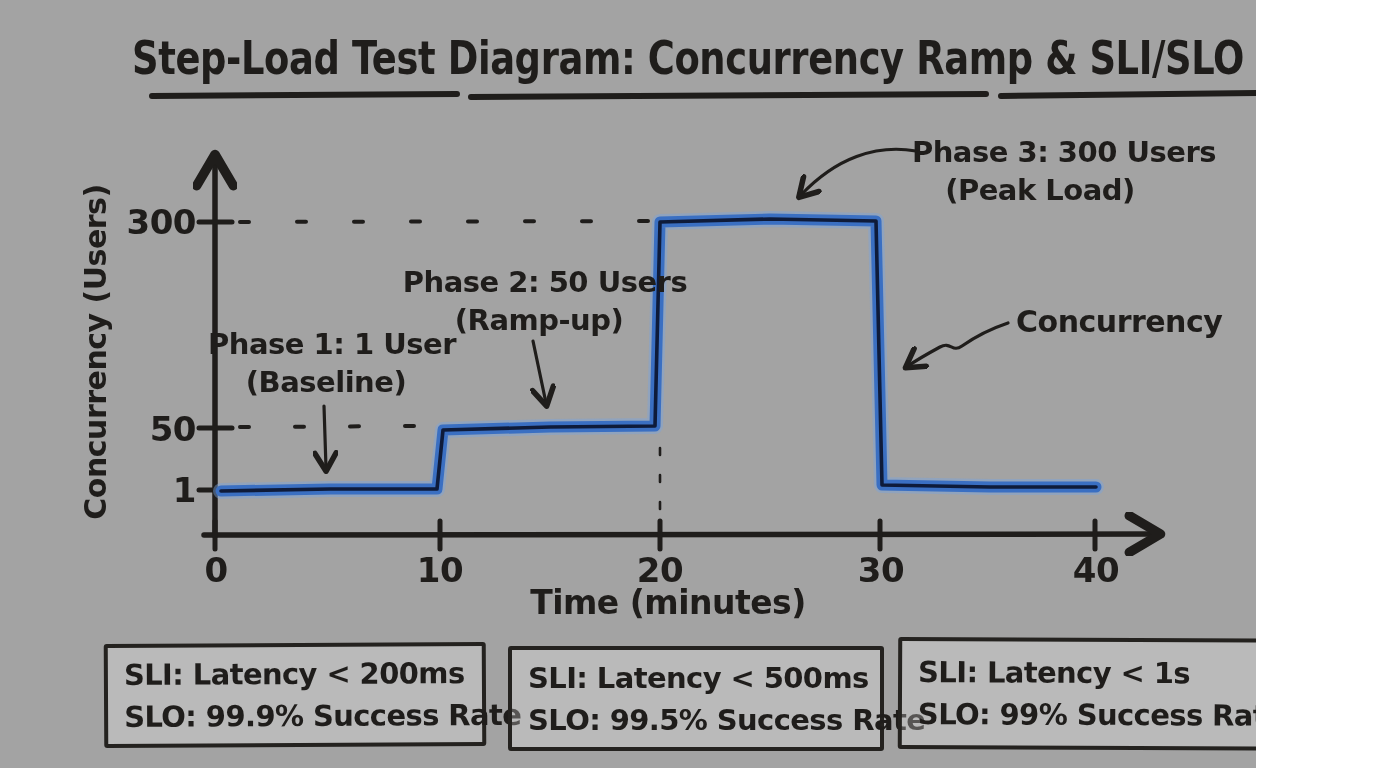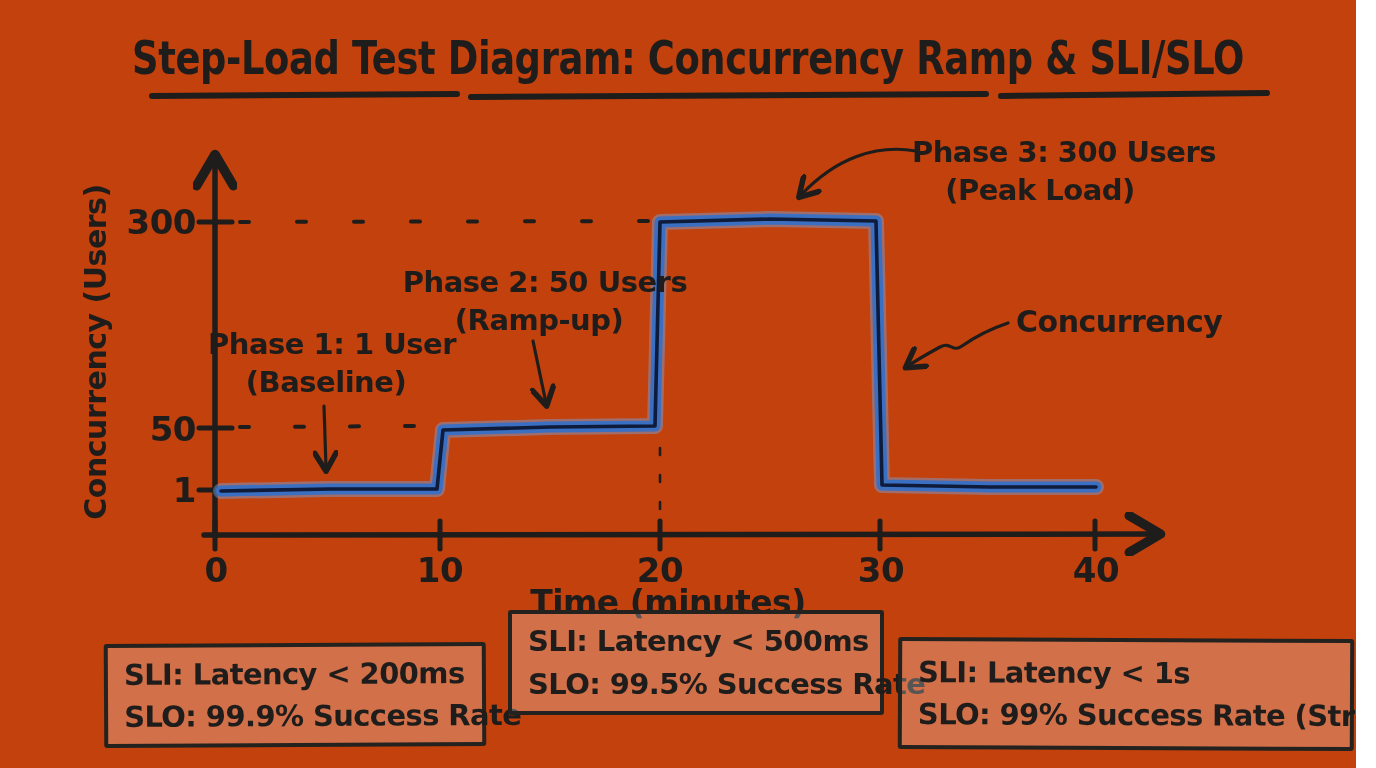--- a/index.html
+++ b/index.html
@@ -1,19 +1,19 @@
 <!DOCTYPE html>
 <html><head>
 <meta charset="utf-8">
 <style>
   html,body{margin:0;padding:0;}
   .board{
     position:relative;
-    width:1356px;height:768px;
-    background:#c2410c;
+    width:1256px;height:768px;
+    background:#a3a3a3;
     font-family:"DejaVu Sans","Liberation Sans",sans-serif;
     color:#1f1d1b;
     overflow:hidden;
   }
   .board svg{display:block;position:absolute;left:0;}
   #header-svg{top:0;}
   #chart-svg{top:110px;}
   .ink{stroke:#1f1d1b;fill:none;stroke-linecap:round;stroke-linejoin:round;}
   text{fill:#1f1d1b;font-weight:bold;letter-spacing:-0.5px;}
   .slo-box{
@@ -117,21 +117,21 @@
     <g>
       <text x="1016" y="332" text-anchor="start" font-size="30">Concurrency</text>
       <path class="ink" d="M1008 323 C 984 331 972 339 962 346 C 952 353 951 341 940 347 C 929 353 918 359 908 366" stroke-width="3.2" marker-end="url(#ah)"></path>
     </g>
   </svg>
 
   <div class="slo-box" style="left:104px;top:643px;width:382px;height:104px;transform:rotate(-0.3deg);">
     <span class="row">SLI: Latency &lt; 200ms</span>
     <span class="row">SLO: 99.9% Success Rate</span>
   </div>
-  <div class="slo-box" style="left:508px;top:610px;width:376px;height:105px;">
+  <div class="slo-box" style="left:508px;top:646px;width:376px;height:105px;justify-content:flex-end;">
     <span class="row">SLI: Latency &lt; 500ms</span>
     <span class="row">SLO: 99.5% Success Rate</span>
   </div>
   <div class="slo-box" style="left:898px;top:638px;width:456px;height:112px;transform:rotate(0.25deg);">
     <span class="row">SLI: Latency &lt; 1s</span>
     <span class="row">SLO: 99% Success Rate (Stress)</span>
   </div>
 
 </div>
 

